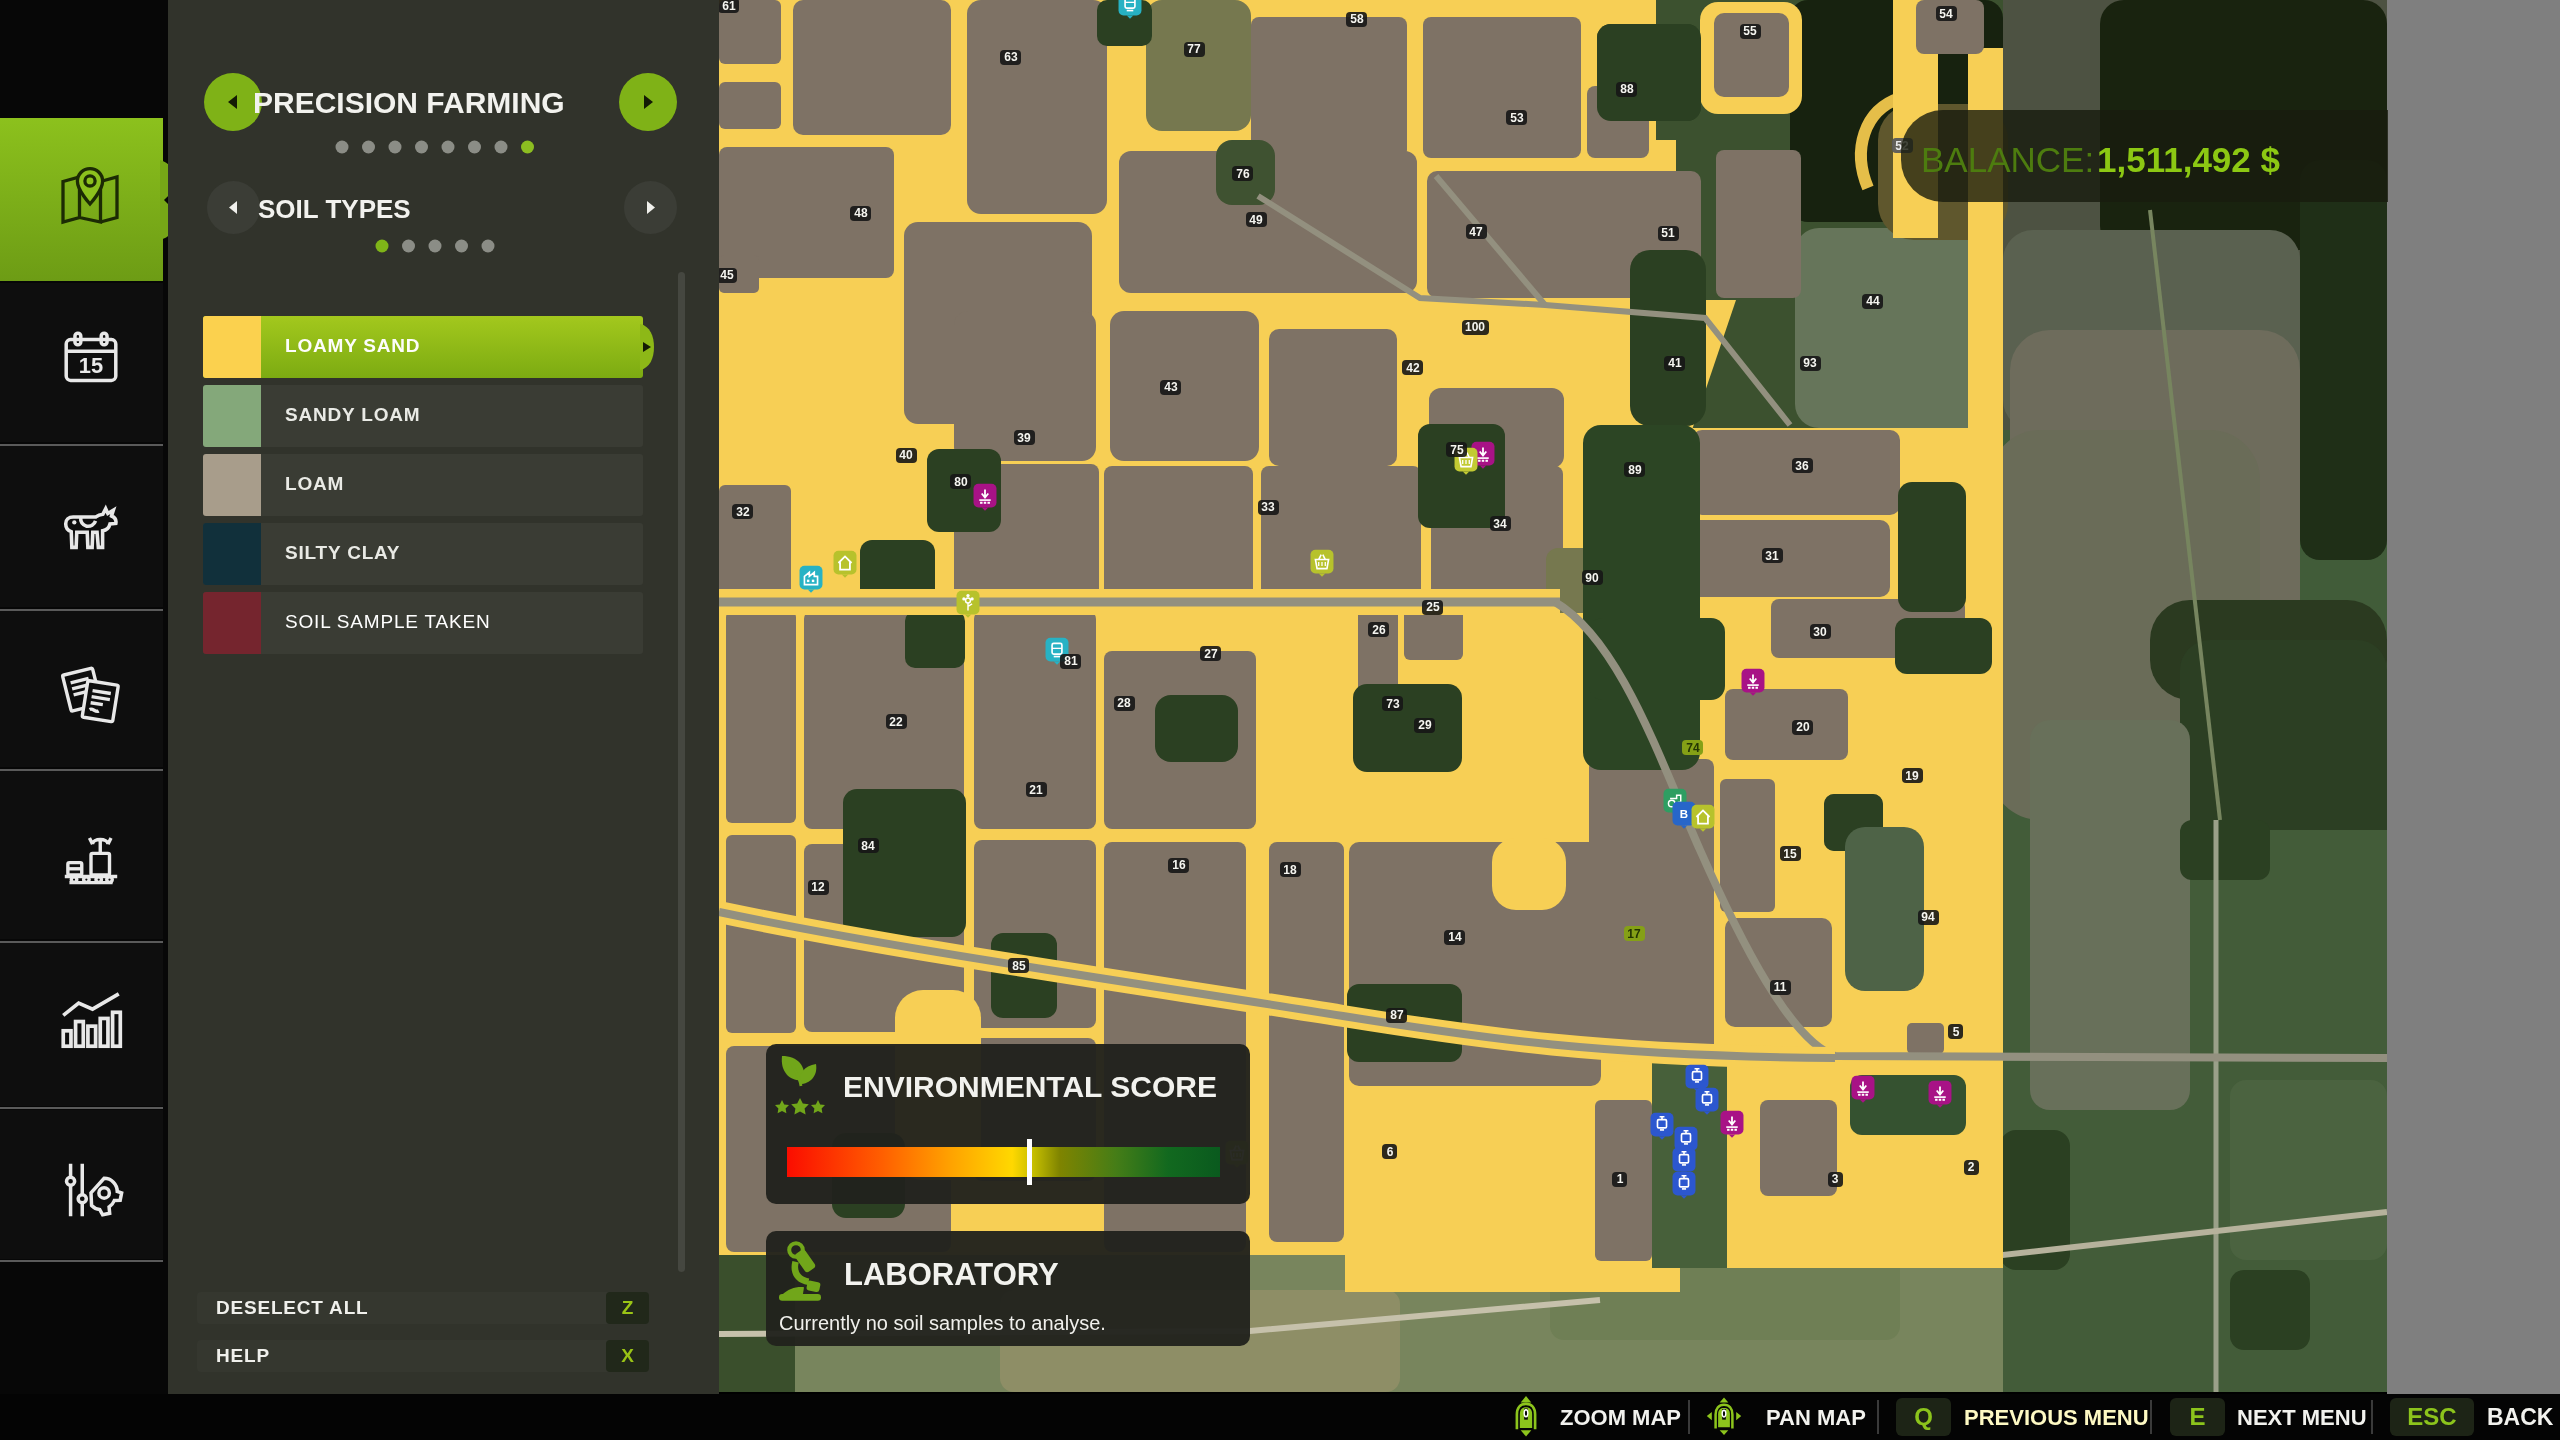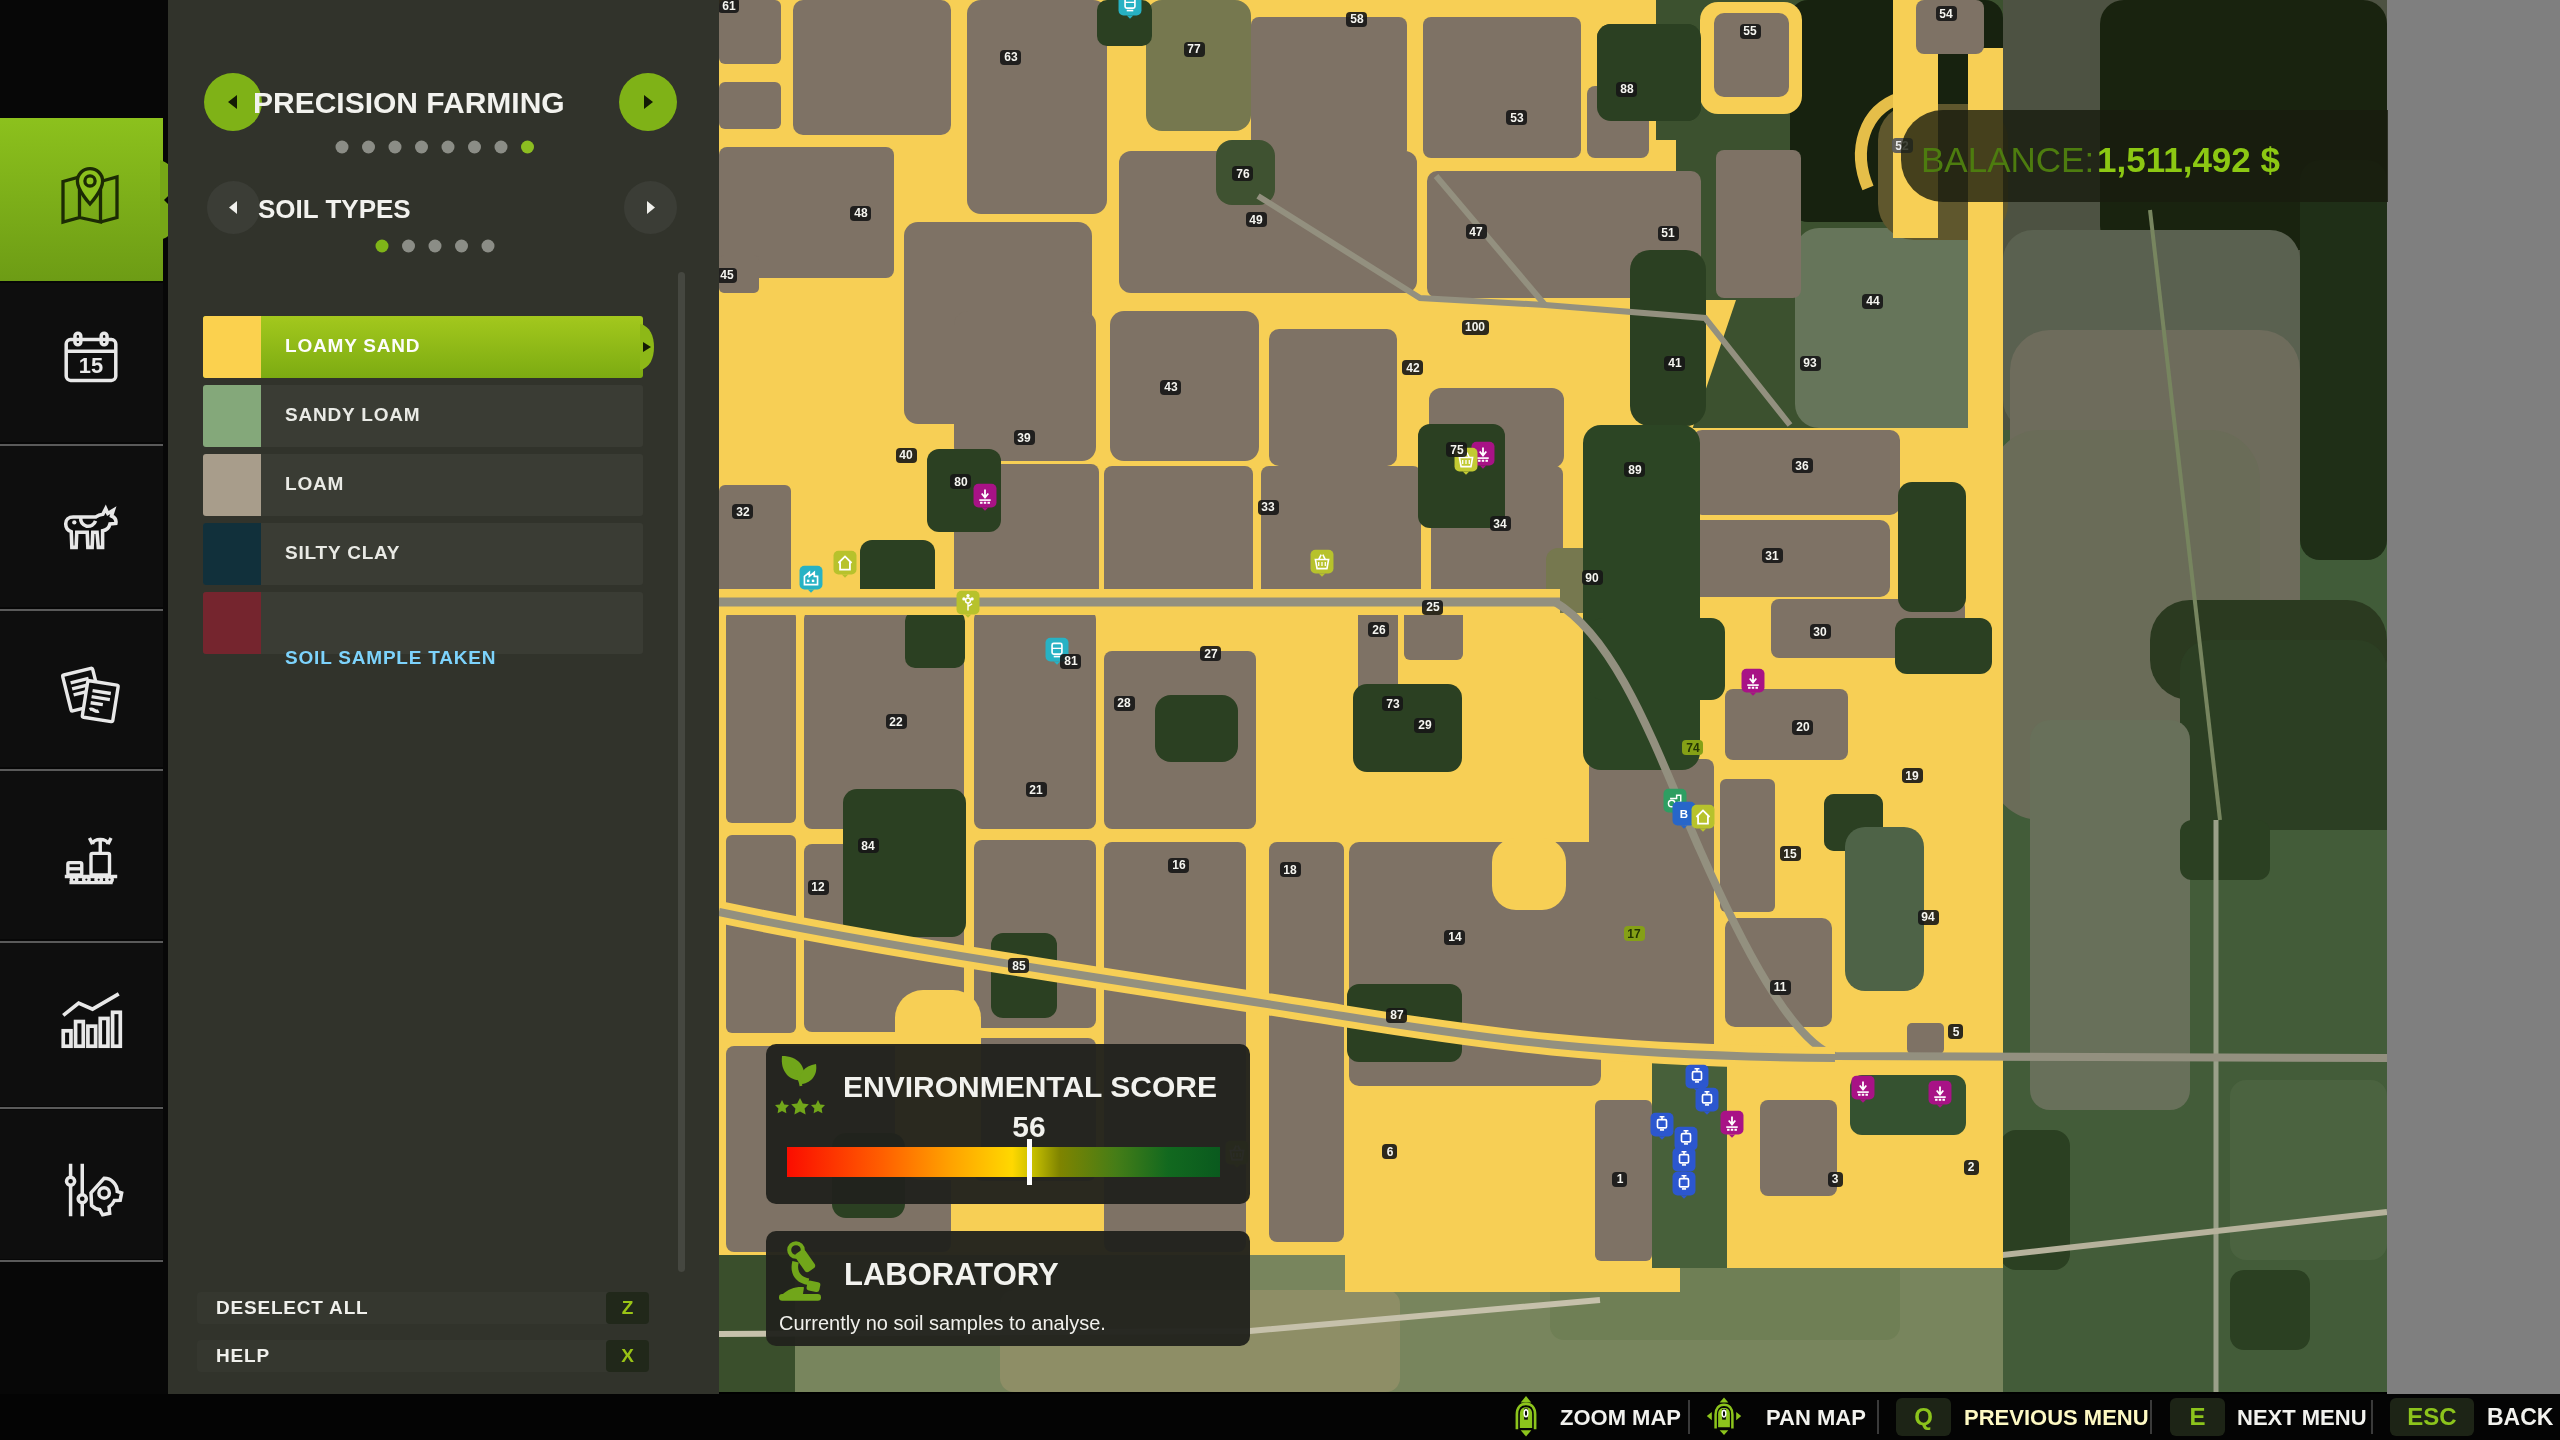--- a/index.html
+++ b/index.html
@@ -889,21 +889,21 @@
   <div class="abs" style="left:35px;top:523px;width:440px;height:62px;background:#3a3c34;border-radius:3px"></div>
 
   <div class="abs" style="left:35px;top:523px;width:58px;height:62px;background:#11303b;border-radius:3px 0 0 3px"></div>
 
   <div class="abs" style="left:117px;top:542px;font-size:19px;font-weight:bold;color:#e9eae5;letter-spacing:0.8px">SILTY CLAY</div>
 
   <div class="abs" style="left:35px;top:592px;width:440px;height:62px;background:#3a3c34;border-radius:3px"></div>
 
   <div class="abs" style="left:35px;top:592px;width:58px;height:62px;background:#75252e;border-radius:3px 0 0 3px"></div>
 
-  <div class="abs" style="left:117px;top:647px;font-size:19px;font-weight:bold;color:#7dd3fc;letter-spacing:0.8px">SOIL SAMPLE TAKEN</div>
+  <div class="abs" style="left:117px;top:611px;font-size:19px;font-weight:normal;color:#ffffff;letter-spacing:0.8px">SOIL SAMPLE TAKEN</div>
 
   <div class="abs" style="left:29px;top:1292px;width:452px;height:32px;background:#35372f;border-radius:4px"></div>
   <div class="abs" style="left:48px;top:1297px;font-size:19px;font-weight:bold;color:#f0f0ec;letter-spacing:0.8px">DESELECT ALL</div>
 
   <div class="abs" style="left:438px;top:1292px;width:43px;height:32px;background:#21281a;border-radius:4px;text-align:center;font-size:19px;font-weight:bold;color:#9ac416;line-height:32px">Z</div>
 
   <div class="abs" style="left:29px;top:1340px;width:452px;height:32px;background:#35372f;border-radius:4px"></div>
   <div class="abs" style="left:48px;top:1345px;font-size:19px;font-weight:bold;color:#f0f0ec;letter-spacing:0.8px">HELP</div>
 
   <div class="abs" style="left:438px;top:1340px;width:43px;height:32px;background:#21281a;border-radius:4px;text-align:center;font-size:19px;font-weight:bold;color:#9ac416;line-height:32px">X</div>
@@ -923,21 +923,20 @@
   <path d="M9 6 C11 10 13 13 13.5 17" stroke="#71a61a" stroke-width="1.4" fill="none"></path>
   <g fill="#71a61a">
     <path d="M4 24 l1.1 2.2 2.4.3-1.7 1.7.4 2.4L4 29.5 1.8 30.6l.4-2.4L.5 26.5l2.4-.3Z"></path>
     <path d="M13 23 l1.4 2.7 3 .4-2.1 2.1.5 3L13 29.8l-2.8 1.4.5-3-2.1-2.1 3-.4Z"></path>
     <path d="M22 24 l1.1 2.2 2.4.3-1.7 1.7.4 2.4L22 29.5l-2.2 1.1.4-2.4-1.7-1.7 2.4-.3Z"></path>
   </g>
 </svg>
 
 <div class="abs" style="left:843px;top:1070px;font-size:30px;font-weight:bold;color:#f2f2ee;letter-spacing:0px;white-space:nowrap">ENVIRONMENTAL SCORE</div>
 
-<div class="abs" style="left:787px;top:1110px;width:484px;text-align:center;font-size:30px;font-weight:bold;color:#f2f2ee">56</div>
 
 <div class="abs" style="left:787px;top:1147px;width:433px;height:30px;background:linear-gradient(90deg,#fb0d00 0%,#ff5f00 22%,#ffa300 38%,#ffd800 52%,#c4bd00 57%,#7f8400 63%,#457d17 76%,#12691f 88%,#0a5a1e 100%)"></div>
 
 <div class="abs" style="left:1027px;top:1139px;width:5px;height:46px;background:#fff"></div>
 
 <div class="abs" style="left:766px;top:1231px;width:484px;height:115px;background:rgba(33,34,29,0.96);border-radius:10px"></div>
 
 <svg class="abs" style="left:776px;top:1240px" width="50" height="62" viewBox="0 0 25 31">
   <g fill="#71a61a">
     <circle cx="10" cy="5" r="3.4" fill="none" stroke="#71a61a" stroke-width="2"></circle>

